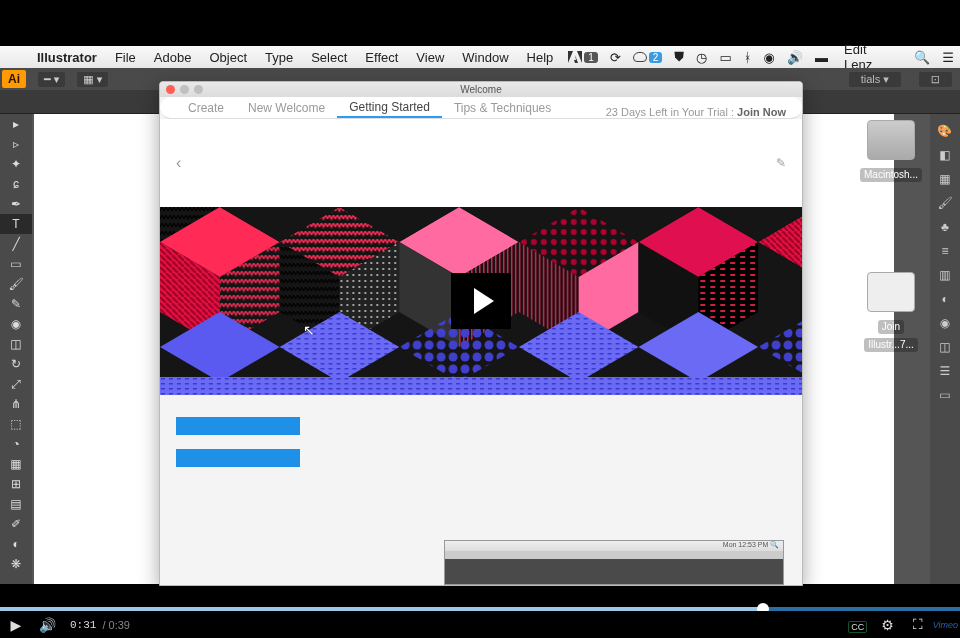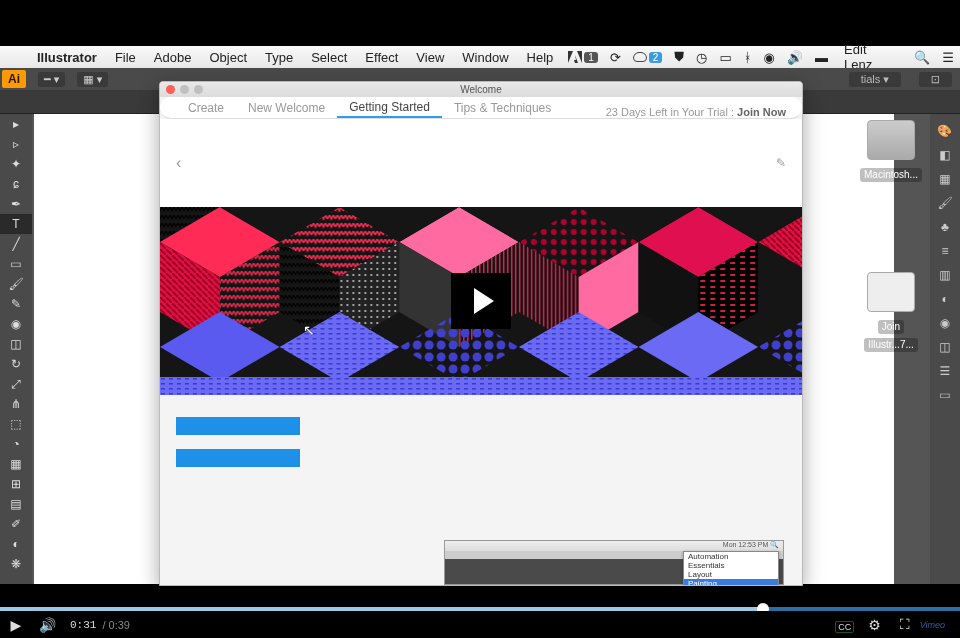--- a/index.html
+++ b/index.html
@@ -78,21 +78,21 @@
 .vidprog { position: absolute; left: 0; right: 0; bottom: 27px; height: 4px; background: #2b6fa3; }
 .vidprog .fill { height: 100%; background: #9cc7e6; width: 79.5%; position: relative; }
 .vidprog .fill .knob { position: absolute; right: -6px; top: -4px; width: 12px; height: 12px; background: #fff; border-radius: 50%; }
 .vidctl { position: absolute; left: 0; right: 0; bottom: 0; height: 27px; background: #000; display: flex; align-items: center; color: #ddd; font-size: 11px; }
 .vidctl .vbtn { width: 32px; text-align: center; font-size: 14px; cursor:pointer;}
 .vidctl .time { margin-left: 6px; font-family: Liberation Mono, monospace; }
 .vidctl .dur { color: #888; margin-left: 6px; }
 .vidctl .rsp { flex: 1; }
 .vidctl .ric { width: 30px; text-align: center; font-size: 14px; cursor:pointer; }
 .vidctl .ccbox { border:1px solid #14532d; font-size:9px; padding:0 2px; border-radius:2px;}
-.vidctl .logo { font-size:9px; color:#2a5fb0; margin-right:15px; font-style:italic;}
+.vidctl .logo { font-size:9px; color:#2a5fb0; margin-right:2px; font-style:italic;}
 </style>
 </head>
 <body>
 
 <div class="menubar">
   <span class="apple"></span>
   <span class="appname">Illustrator</span>
   <span class="mitem">File</span>
   <span class="mitem">Adobe</span>
   <span class="mitem">Object</span>
@@ -292,26 +292,20 @@
         <div class="tri"></div>
       </div>
   </div>
   <div class="btns">
     <div class="b"></div>
     <div class="b"></div>
   </div>
   <div class="mini">
     <div class="minibar"><span>Mon 12:53 PM</span> 🔍</div>
     <div class="minibody"></div>
-    <div class="menu">
-      <div>Automation</div>
-      <div>Essentials</div>
-      <div>Layout</div>
-      <div class="sel">Painting</div>
-    </div>
   </div>
 </div>
 
 <div class="cursor">↖</div>
 
 <div class="vidprog">
   <div class="fill">
       <div class="knob"></div>
     </div>
 </div>

